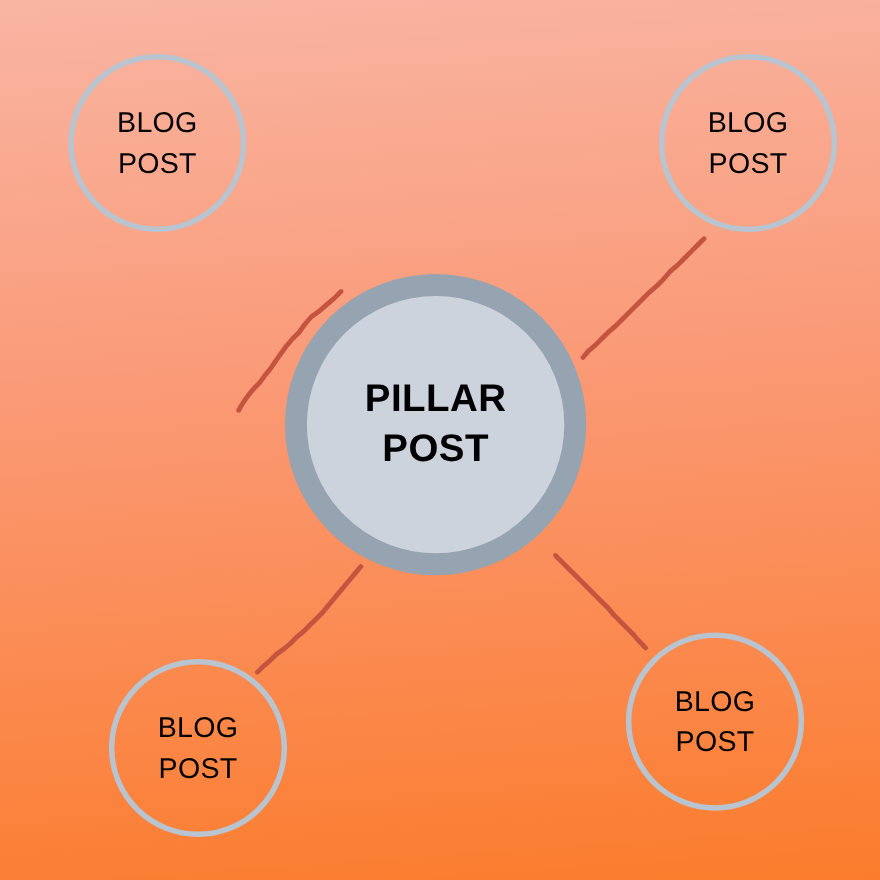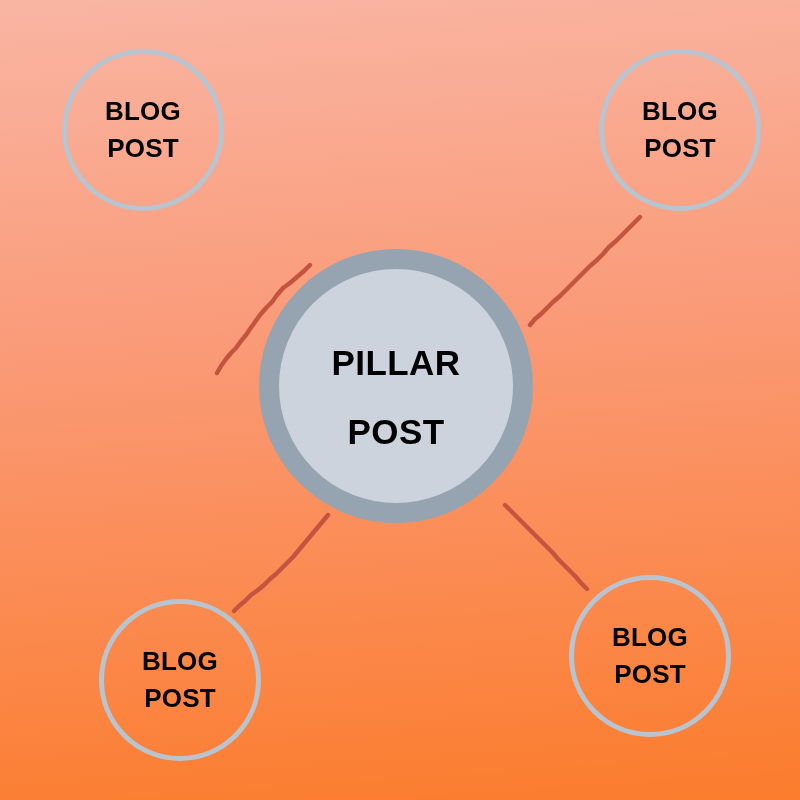--- a/index.html
+++ b/index.html
@@ -45,33 +45,32 @@
     height: 274px;
     background: #ccd3dc;
     border: 20px solid #96a3b0;
     z-index: 3;
   }
   #pillar-node .node-line {
     font-size: 35px;
     font-weight: bold;
     line-height: 1.28;
     letter-spacing: 0.4px;
-    margin-top: 24px;
   }
   
   .blog-node {
     width: 162px;
     height: 162px;
     background: transparent;
     border: 5px solid #b8c4cf;
     z-index: 2;
   }
   .blog-node .node-line {
     font-size: 26px;
-    font-weight: bold;
+    font-weight: normal;
     line-height: 1.42;
     letter-spacing: 0.2px;
   }
   #blog-node-tl { left: 62px;  top: 49px;  }
   #blog-node-tr { left: 599px; top: 49px;  }
   #blog-node-bl { left: 99px;  top: 599px; }
   #blog-node-br { left: 569px; top: 575px; }
 </style>
 </head>
 <body>

